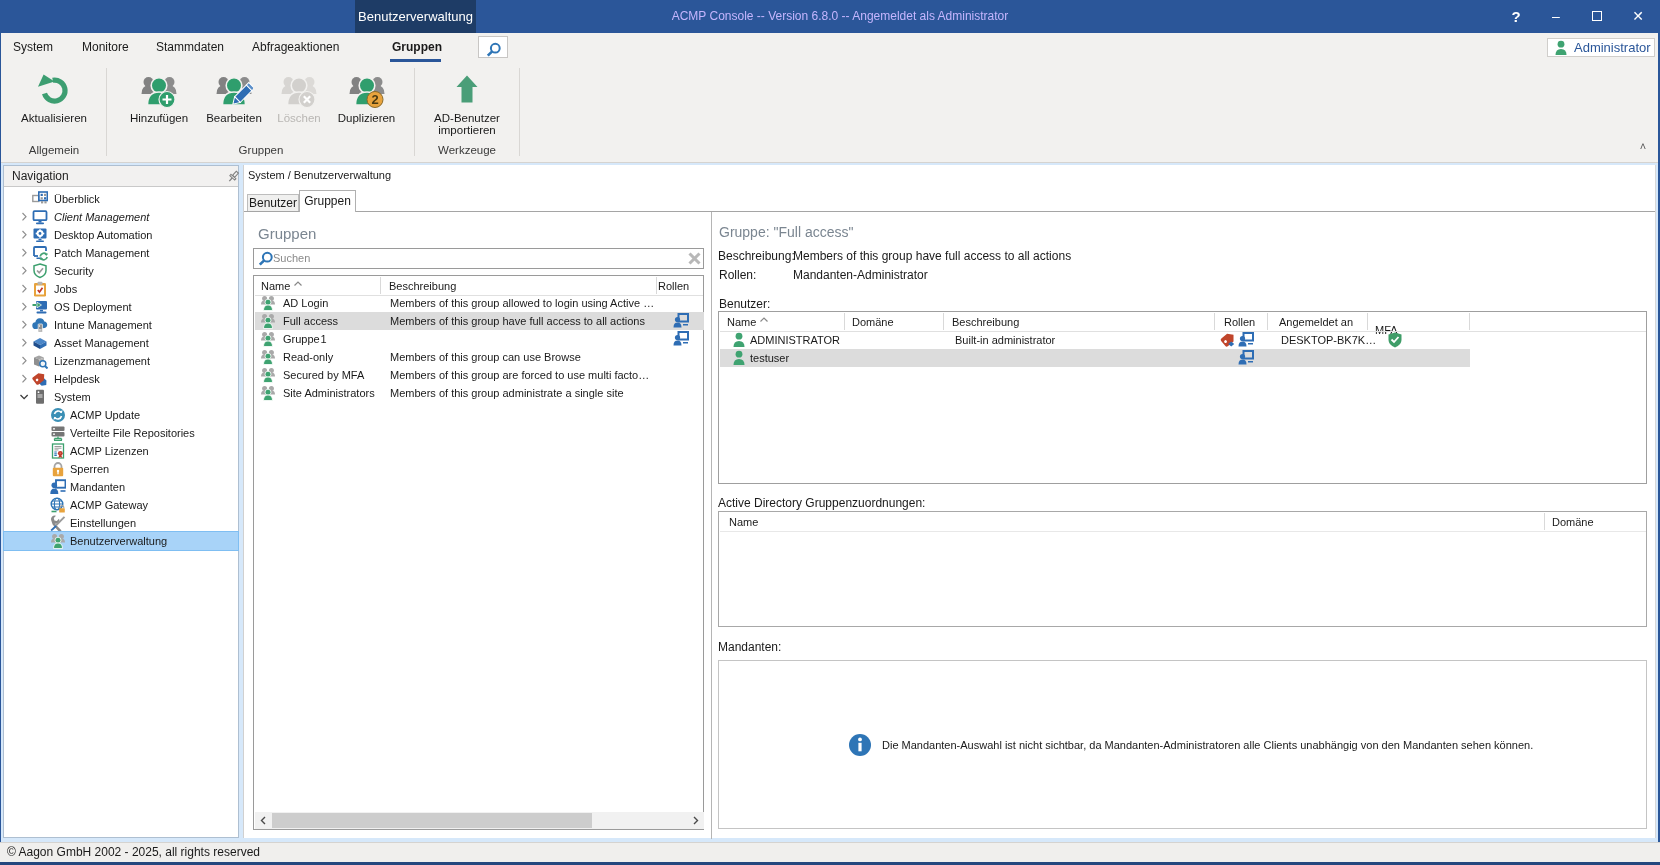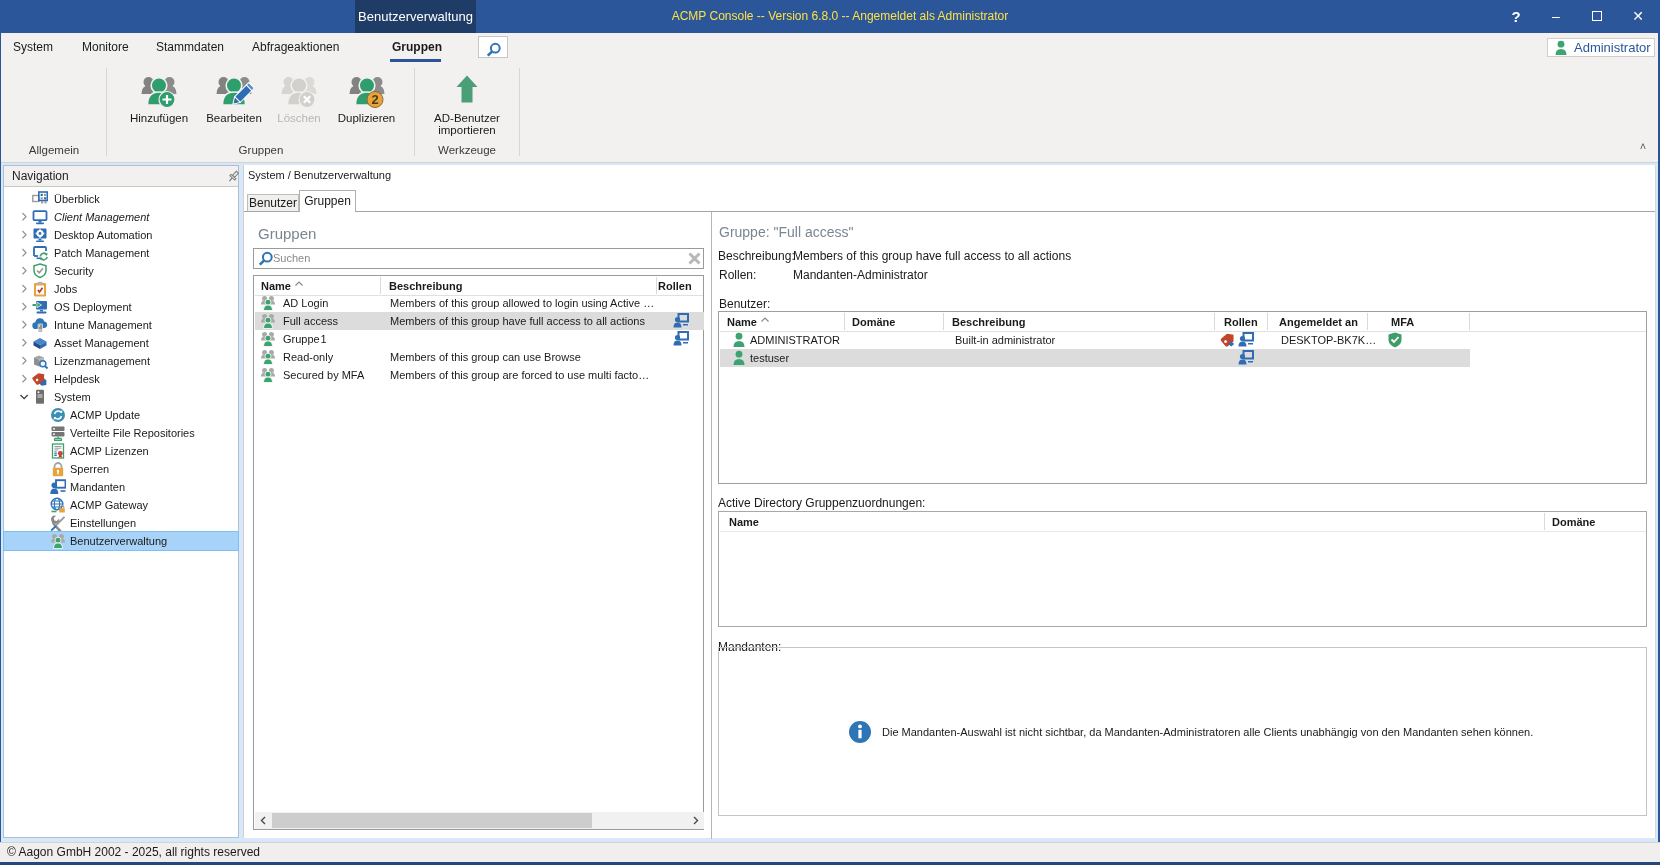--- a/index.html
+++ b/index.html
@@ -1,21 +1,21 @@
 <!DOCTYPE html>
 <html><head><meta charset="utf-8">
 <style>
 *{margin:0;padding:0;box-sizing:border-box;}
 html,body{width:1660px;height:865px;overflow:hidden;}
 body{font-family:"Liberation Sans",sans-serif;font-size:11px;color:#1a1a1a;}
 #root{position:relative;width:1660px;height:865px;background:#d6e8fa;border-left:1px solid #2a5699;border-right:2px solid #2a5699;}
 
 #titlebar{position:absolute;left:-1px;top:0;width:1662px;height:33px;background:#2b5699;}
 #apptab{position:absolute;left:355px;top:0;width:121px;height:33px;background:#1e3c66;color:#fff;font-size:13px;text-align:center;line-height:33px;}
-#apptitle{position:absolute;left:480px;top:0;width:720px;height:33px;color:#fde047;font-size:12px;text-align:center;line-height:33px;}
+#apptitle{position:absolute;left:480px;top:0;width:720px;height:33px;color:#c4b5fd;font-size:12px;text-align:center;line-height:33px;}
 .winbtn{position:absolute;top:0;height:33px;width:30px;color:#fff;text-align:center;line-height:33px;font-size:14px;}
 
 #menubar{position:absolute;left:0;top:33px;width:1657px;height:29px;background:#f2f1ef;}
 .menuitem{position:absolute;top:0;height:29px;line-height:28px;font-size:12px;color:#1a1a1a;}
 #menu-active{font-weight:bold;}
 #menu-underline{position:absolute;left:389px;top:26px;width:51px;height:3px;background:#2a5699;}
 #searchbtn{position:absolute;left:477px;top:3px;width:30px;height:22px;background:#fff;border:1px solid #c8c6c4;}
 #adminbtn{position:absolute;left:1546px;top:5px;width:108px;height:19px;background:#fff;border:1px solid #d0cecb;font-size:12px;color:#1a1a1a;}
 
 #ribbon{position:absolute;left:0;top:62px;width:1657px;height:101px;background:#f2f1ef;border-bottom:1px solid #d5d3d0;}
@@ -58,22 +58,22 @@
 .glrow .gdesc{position:absolute;left:135px;top:0;}
 .glrow .grole{position:absolute;left:418px;top:1px;width:16px;height:16px;}
 #hscroll{position:absolute;left:1px;top:536px;width:449px;height:17px;background:#f1f1f1;}
 #hthumb{position:absolute;left:17px;top:1px;width:320px;height:15px;background:#cdcdcd;}
 .harr{position:absolute;top:0;width:17px;height:17px;color:#555;font-size:10px;line-height:17px;text-align:center;}
 
 #dtitle{position:absolute;left:475px;top:12px;font-size:14px;}
 .lbl{position:absolute;font-size:12px;}
 #usertable{position:absolute;left:474px;top:99px;width:929px;height:173px;border:1px solid #9f9f9f;}
 #adtable{position:absolute;left:474px;top:299px;width:929px;height:116px;border:1px solid #a8a8a8;}
-#mandbox{position:absolute;left:474px;top:435px;width:929px;height:169px;border:1px solid #c4c4c4;}
-.thr{position:absolute;top:1px;height:18px;line-height:18px;font-weight:bold;}
+#mandbox{position:absolute;left:474px;top:448px;width:929px;height:169px;border:1px solid #c4c4c4;}
+.thr{position:absolute;top:1px;height:18px;line-height:18px;}
 .colline{position:absolute;top:1px;width:1px;height:17px;background:#d9d9d9;}
 .utrow{position:absolute;left:1px;height:18px;line-height:18px;white-space:nowrap;}
 .selg{background:#dcdcdc;}
 
 #statusbar{position:absolute;left:-1px;top:842px;width:1662px;height:23px;background:#f0efed;border-top:1px solid #d5d3d0;border-bottom:3px solid #24477e;line-height:19px;padding-left:7px;font-size:12px;}
 </style></head>
 <body>
 <svg width="0" height="0" style="position:absolute">
 <defs>
 <g id="grp38">
@@ -310,20 +310,27 @@
         <svg style="position:absolute;left:5px;top:1px" width="16" height="16" viewBox="0 0 16 16">
           <use href="#person16"></use>
         </svg>
         <span style="position:absolute;left:26px;top:1px;color:#2a5699;font-size:13px;">Administrator</span>
       </div>
   </div>
   <div id="ribbon">
     <div class="rsep" style="left:105px;"></div>
     <div class="rsep" style="left:413px;"></div>
     <div class="rsep" style="left:518px;"></div>
+    <div class="rbtn" style="left:3px;width:100px;">
+      <svg class="ric" viewBox="0 0 38 38">
+          <path d="M17.7 8.2 A10.5 10.5 0 1 1 9.5 21.6" fill="none" stroke="#3d9e71" stroke-width="5.2"></path>
+          <path d="M3 14.8 L8.6 2.6 L19.5 9.4 z" fill="#3d9e71"></path>
+        </svg>
+      <div class="rlb">Aktualisieren</div>
+    </div>
     <div class="rbtn" style="left:108px;width:100px;">
       <svg class="ric" viewBox="0 0 38 38">
           <use href="#grp38"></use>
           <circle cx="27" cy="27.5" r="8" fill="#2f9e6d" stroke="#f2f1ef" stroke-width="1.2"></circle>
           <path d="M27 23 v9 M22.5 27.5 h9" stroke="#fff" stroke-width="2.2"></path>
         </svg>
       <div class="rlb">Hinzufügen</div>
     </div>
     <div class="rbtn disabled" style="left:248px;width:100px;">
       <svg class="ric" viewBox="0 0 38 38">
@@ -579,20 +586,27 @@
             <span class="gname">Read-only</span>
             <span class="gdesc">Members of this group can use Browse</span>
           </div>
         <div class="glrow" style="top:90px;">
             <svg class="gic" viewBox="0 0 16 16">
               <use href="#grp16"></use>
             </svg>
             <span class="gname">Secured by MFA</span>
             <span class="gdesc">Members of this group are forced to use multi facto…</span>
           </div>
+        <div class="glrow" style="top:108px;">
+            <svg class="gic" viewBox="0 0 16 16">
+              <use href="#grp16"></use>
+            </svg>
+            <span class="gname">Site Administrators</span>
+            <span class="gdesc">Members of this group administrate a single site</span>
+          </div>
         <div id="hscroll">
           <div class="harr" style="left:0;"><svg width="17" height="17" viewBox="0 0 17 17">
                 <path d="M10 5 L6.5 8.5 L10 12" fill="none" stroke="#4a4a4a" stroke-width="1.4"></path>
               </svg></div>
           <div id="hthumb"></div>
           <div class="harr" style="right:0;"><svg width="17" height="17" viewBox="0 0 17 17">
                 <path d="M7 5 L10.5 8.5 L7 12" fill="none" stroke="#4a4a4a" stroke-width="1.4"></path>
               </svg></div>
         </div>
       </div>
@@ -603,21 +617,21 @@
       <div class="lbl" style="left:549px;top:56px;">Mandanten-Administrator</div>
       <div class="lbl" style="left:475px;top:85px;">Benutzer:</div>
       <div id="usertable">
         <div class="thr" style="left:8px;">Name <svg width="10" height="10" viewBox="0 0 10 10" style="vertical-align:1px">
               <path d="M1.5 6.5 L5 3 L8.5 6.5" fill="none" stroke="#888" stroke-width="1.2"></path>
             </svg></div>
         <div class="thr" style="left:133px;">Domäne</div>
         <div class="thr" style="left:233px;">Beschreibung</div>
         <div class="thr" style="left:505px;">Rollen</div>
         <div class="thr" style="left:560px;">Angemeldet an</div>
-        <div class="thr" style="left:672px;">MFA</div>
+        <div class="thr" style="left:656px;margin-top:8px;">MFA</div>
         <div class="colline" style="left:125px;"></div>
         <div class="colline" style="left:224px;"></div>
         <div class="colline" style="left:495px;"></div>
         <div class="colline" style="left:548px;"></div>
         <div class="colline" style="left:648px;"></div>
         <div class="colline" style="left:750px;"></div>
         <div style="position:absolute;left:1px;top:19px;width:926px;height:1px;background:#e0e0e0;"></div>
         <div class="utrow" style="top:19px;">
           <svg style="position:absolute;left:11px;top:1px" width="16" height="16" viewBox="0 0 16 16">
               <use href="#person16"></use>

